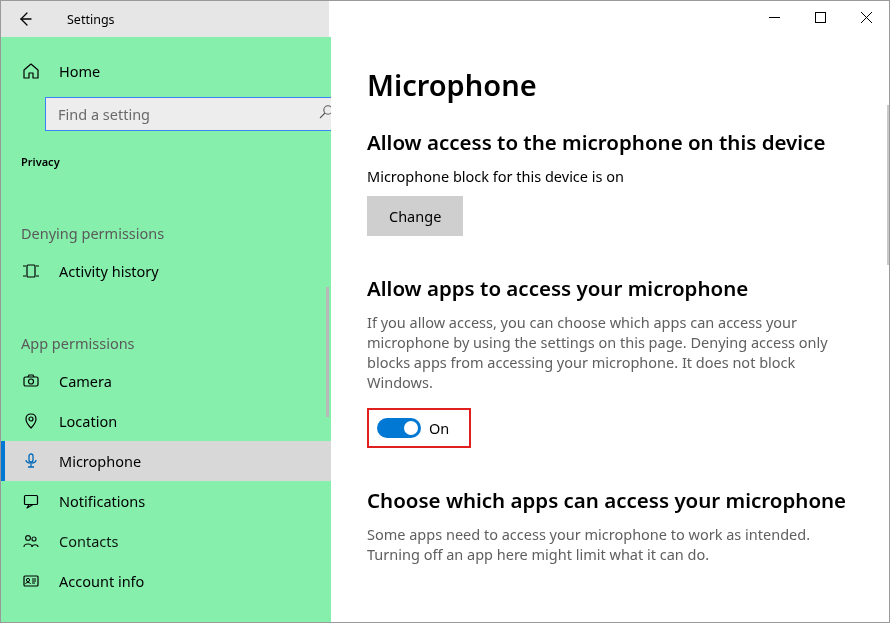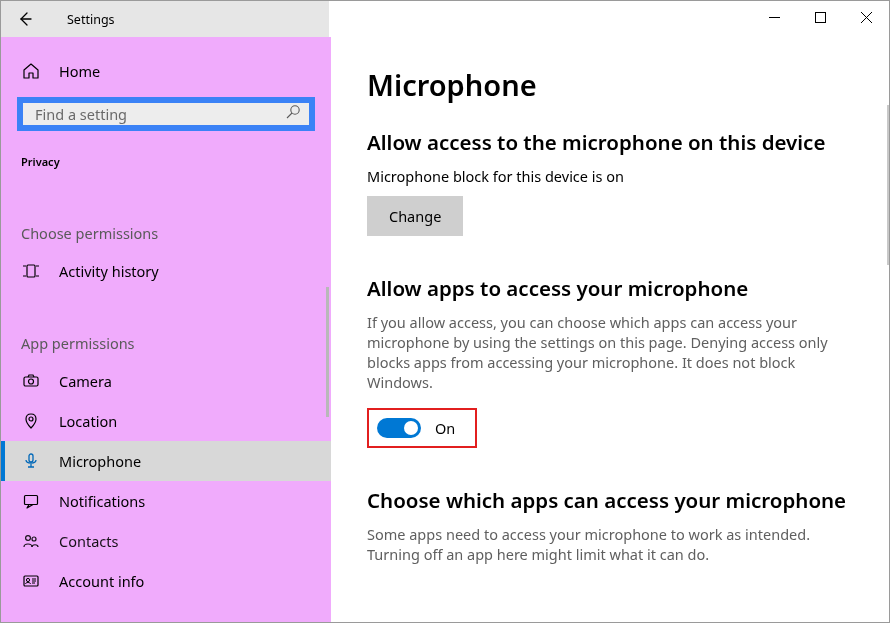--- a/index.html
+++ b/index.html
@@ -36,21 +36,21 @@
     position:absolute; top:0; right:0; height:36px; display:flex; background:#fff;
     width:560px; justify-content:flex-end;
   }
   .win-btn { width:46px; height:32px; display:flex; align-items:center; justify-content:center; color:#000;}
   .win-btn svg { display:block; }
 
   
   .cols { display:flex; height: calc(623px - 36px); }
   .sidebar {
     width: 330px;
-    background: #f0abfc;
+    background: #86efac;
     padding: 14px 0 0 0;
     position:relative;
   }
   .content {
     flex: 1;
     background: #fff;
     padding: 22px 36px 0 36px;
     position:relative;
     overflow:hidden;
   }
@@ -71,23 +71,23 @@
   }
   .side-icon {
     width: 20px; height:20px; display:flex; align-items:center; justify-content:center;
     margin-right: 18px;
   }
 
   .search-wrap { padding: 6px 16px 10px 16px; }
   .search {
     width: 100%;
     height: 34px;
-    border: 6px solid #3b82f6;
+    border: 1px solid #3b82f6;
     background:#ededed;
-    display:flex; align-items:center; padding: 0 8px 0 10px;
+    display:flex; align-items:center; padding: 0 8px 0 10px; margin-left: 28px;
   }
   .search input {
     border:none; outline:none; background:transparent; flex:1; font-size:14.5px;
     font-family: inherit;
   }
   .search input::placeholder{ color:#6a6a6a;}
   .side-category {
     font-size:11px; font-weight:600; padding-left:20px; height:40px; display:flex; align-items:center;
   }
   .side-group {
@@ -101,21 +101,21 @@
   h2 { font-weight:600; font-size:20.5px; margin: 0 0 10px 0; }
   .desc { color:#5f5f5f; font-size:14.5px; line-height:1.38; max-width: 480px; margin:0 0 16px 0; }
   .status-line { font-size:14.5px; margin: 0 0 10px 0; }
   .btn {
     display:inline-block; padding: 10px 22px; background:#cfcfcf; font-size:14.5px;
     border: none; font-family:inherit; cursor:default;
   }
   .section-gap { height: 38px; }
 
   .toggle-row {
-    display:flex; align-items:center; gap:14px;
+    display:flex; align-items:center; gap:8px;
     border: 2px solid #e21f1f;
     padding: 8px 20px 8px 8px;
     width:max-content;
   }
   .toggle {
     width:44px; height:20px; border-radius:20px; background:#0078d4; position:relative;
   }
   .toggle .knob {
     position:absolute; right:3px; top:3px; width:14px; height:14px; border-radius:50%; background:#fff;
   }
@@ -179,21 +179,21 @@
               <circle cx="10" cy="6" r="4.2" fill="none" stroke="#5a5a5a" stroke-width="1.1"></circle>
               <path d="M7 9 L2 14" stroke="#5a5a5a" stroke-width="1.1"></path>
             </svg>
         </span>
       </div>
     </div>
 
     <div class="side-category">Privacy</div>
     <div class="side-spacer"></div>
 
-    <div class="side-group">Choose permissions</div>
+    <div class="side-group">Denying permissions</div>
 
     <div class="side-item selectable">
       <span class="side-icon">
         <svg width="18" height="18" viewBox="0 0 18 18">
             <path d="M1 4 H4 M1 14 H4 M14 4 H17 M14 14 H17" stroke="#000" stroke-width="1.2"></path>
             <rect x="5" y="3" width="8" height="12" rx="1" fill="none" stroke="#000" stroke-width="1.2"></rect>
           </svg>
       </span>
       <span>Activity history</span>
     </div>

